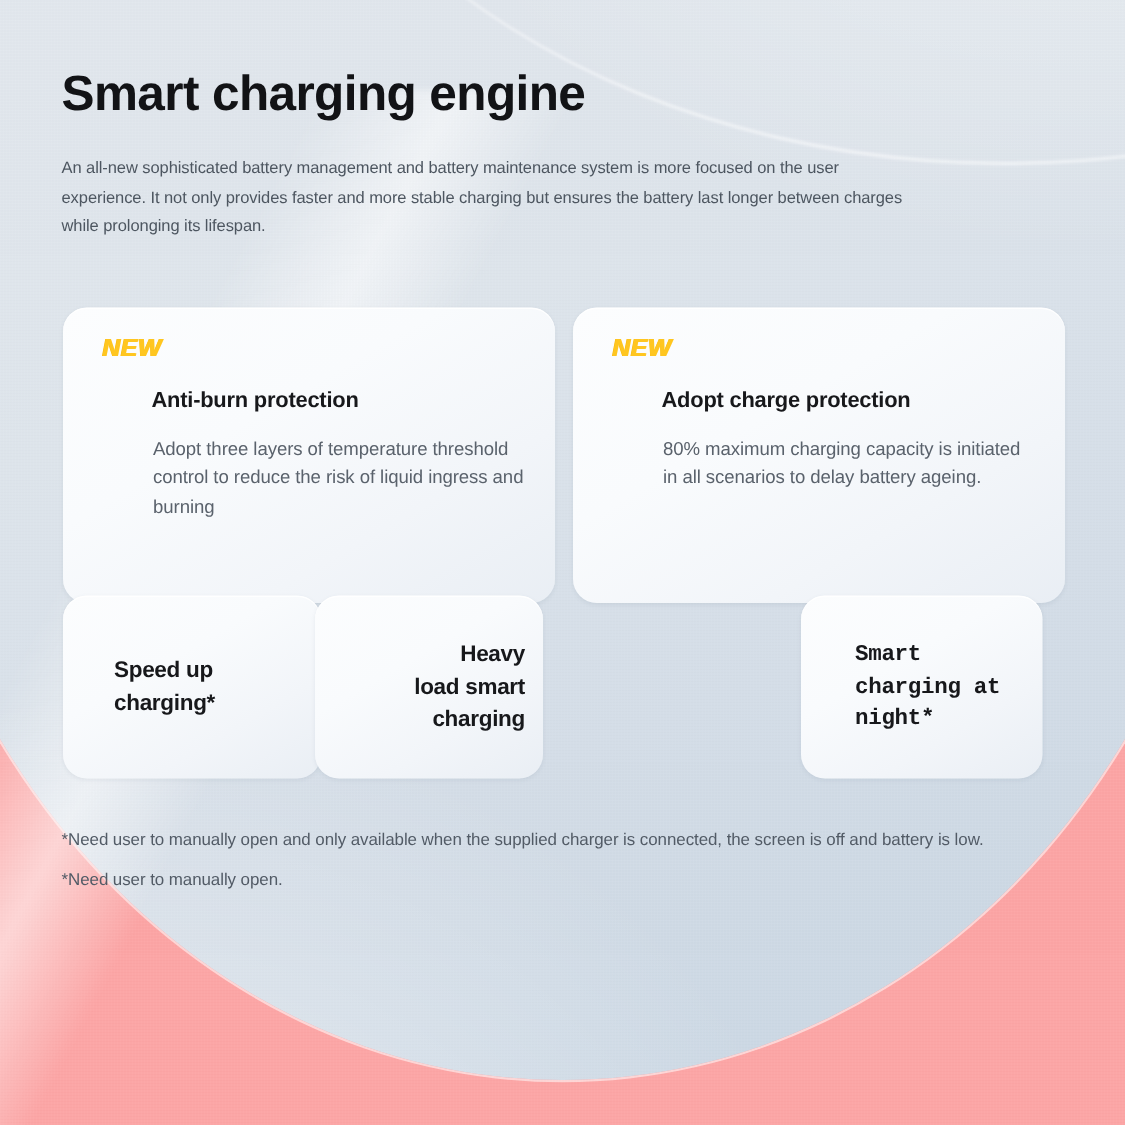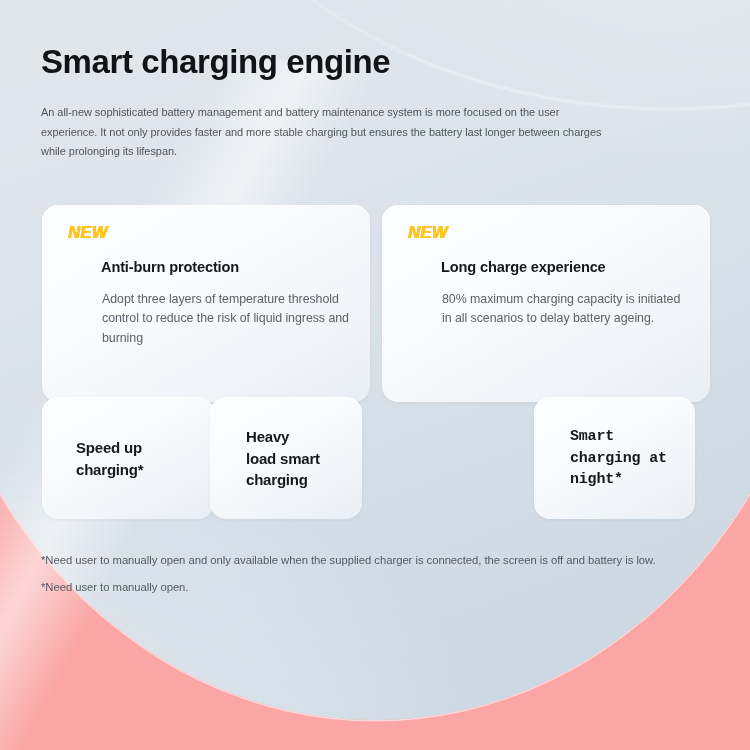--- a/index.html
+++ b/index.html
@@ -151,21 +151,21 @@
     color: #5a626c;
     letter-spacing: -0.05px;
   }
 
   
   .card-small {
     top: 397px;
     height: 122px;
   }
   #card-speed-up       { left: 42px;  width: 172px; }
-  #card-heavy-load     { left: 210px; width: 152px; }
+  #card-heavy-load     { left: 210px; width: 152px; text-align: right; }
   #card-battery-health { left: 382px; width: 161px; }
   #card-night-charge   { left: 534px; width: 161px; font-family: Liberation Mono, monospace; }
 
   .card-small-label {
     position: absolute;
     left: 34px;
     right: 12px;
     top: 50%;
     transform: translateY(-50%);
     font-size: 15px;
@@ -209,21 +209,21 @@
     <p class="intro">An all-new sophisticated battery management and battery maintenance system is more focused on the user experience. It not only provides faster and more stable charging but ensures the battery last longer between charges while prolonging its lifespan.</p>
 
     <div class="card card-big" id="card-anti-burn">
       <span class="badge-new">NEW</span>
       <h2 class="card-title">Anti-burn protection</h2>
       <p class="card-desc">Adopt three layers of temperature threshold control to reduce the risk of liquid ingress and burning</p>
     </div>
 
     <div class="card card-big" id="card-long-charge">
       <span class="badge-new">NEW</span>
-      <h2 class="card-title">Long charge experience</h2>
+      <h2 class="card-title">Adopt charge protection</h2>
       <p class="card-desc">80% maximum charging capacity is initiated in all scenarios to delay battery ageing.</p>
     </div>
 
     <div class="card card-small" id="card-speed-up">
       <span class="card-small-label">Speed up
 charging*</span>
     </div>
 
     <div class="card card-small" id="card-heavy-load">
       <span class="card-small-label">Heavy

